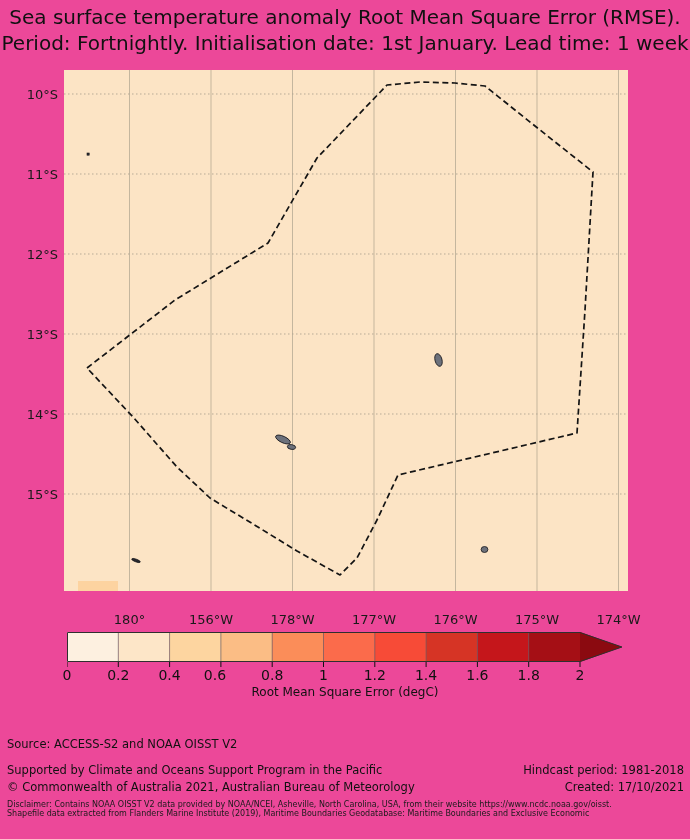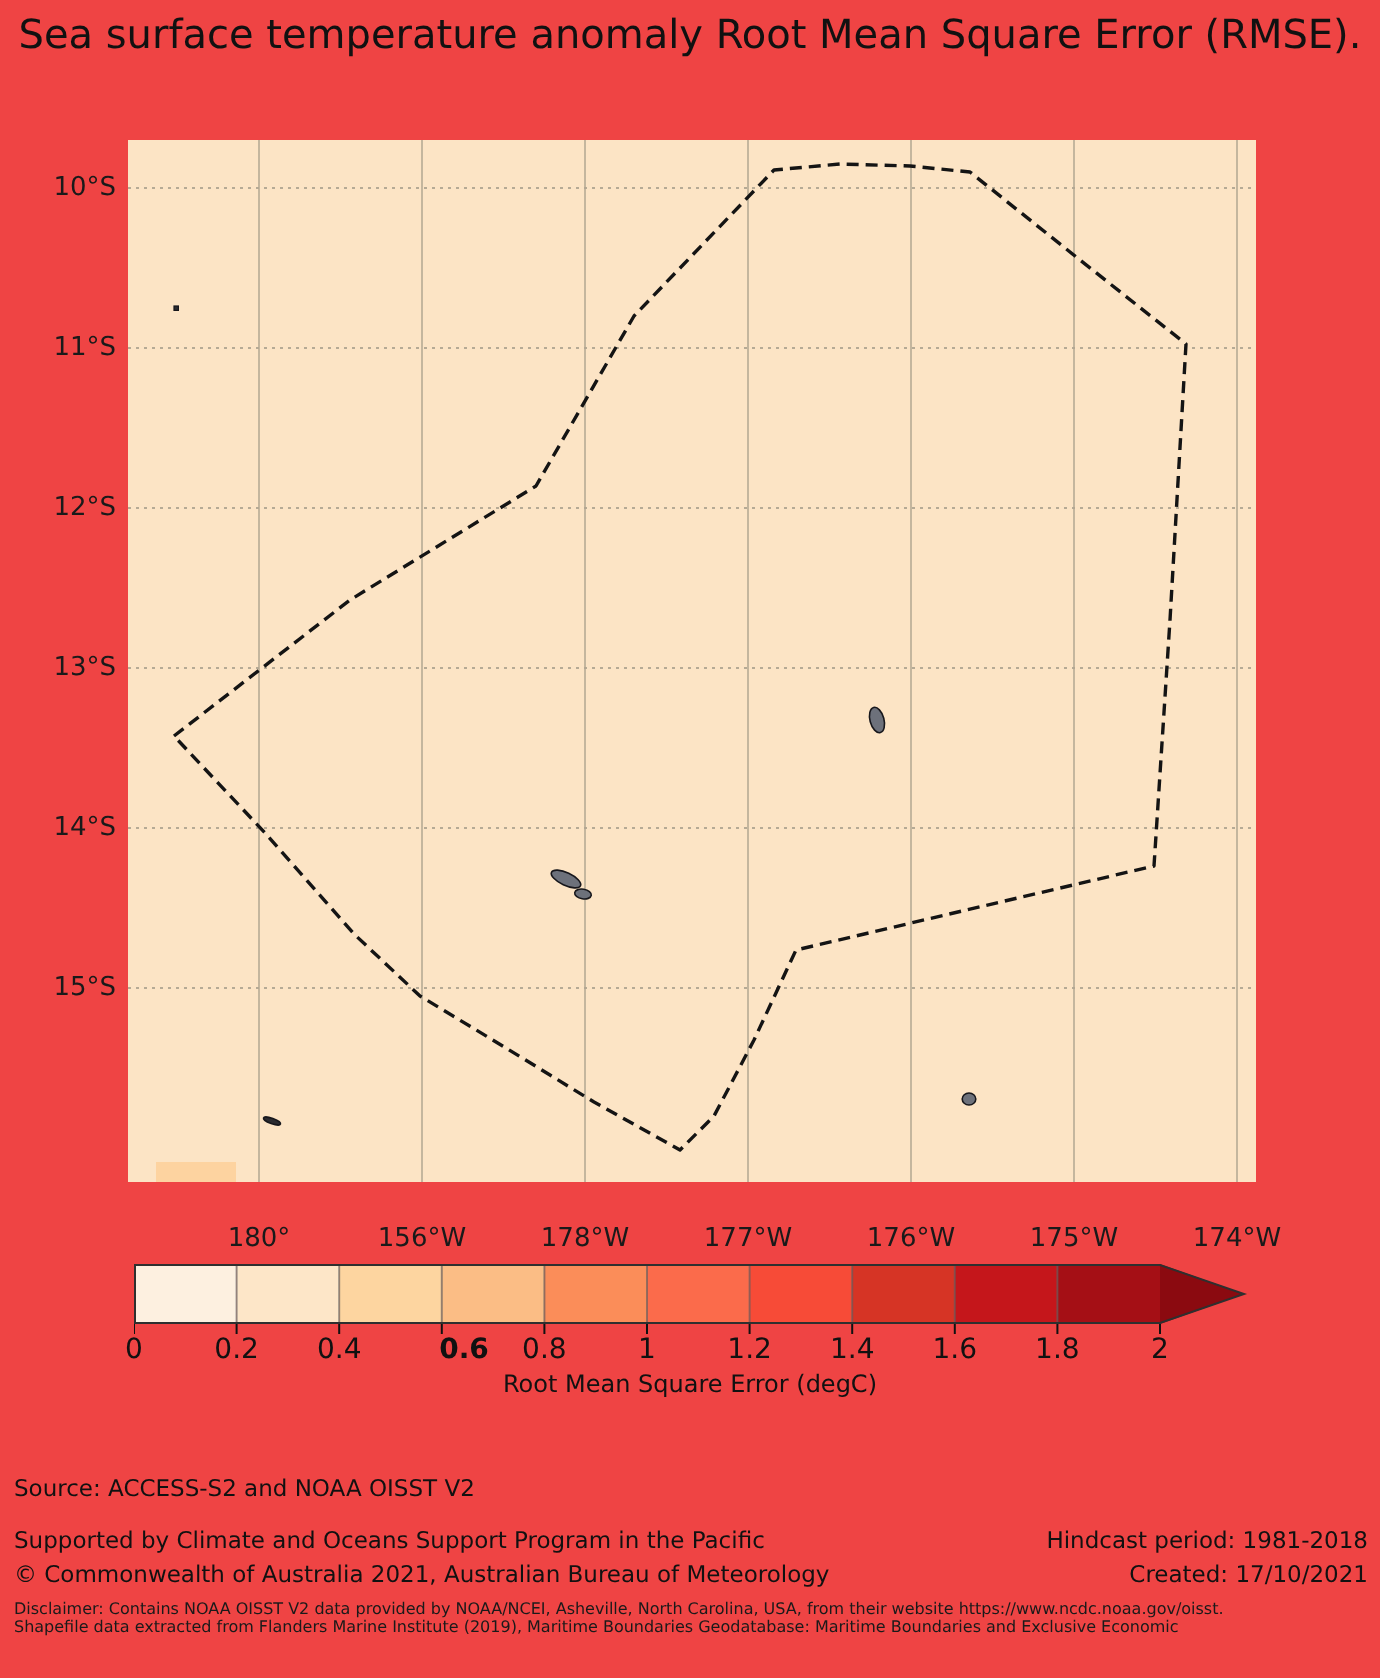--- a/index.html
+++ b/index.html
@@ -1,18 +1,18 @@
 <!DOCTYPE html>
 <html><head>
 <meta charset="utf-8">
 <style>
   html,body{margin:0;padding:0;background:#ffffff;}
   .fig{
     position:relative;width:690px;height:839px;overflow:hidden;
-    background:#ef4444;color:#000;
+    background:#ec4899;color:#000;
     font-family:"DejaVu Sans","Liberation Sans",sans-serif;
   }
   .abs{position:absolute;}
   .title-line{white-space:nowrap;left:50%;transform:translateX(-50%);
     font-size:20px;line-height:24px;color:#111;}
   #title1{top:5px;}
   #title2{top:31px;}
   .map-panel{left:64px;top:70px;width:564px;height:521px;}
   .tick{font-size:13px;color:#1a1a1a;white-space:nowrap;}
   .xtick{top:596px;transform:translateX(-50%);margin-top:16px;}
@@ -24,20 +24,21 @@
   .f-main{font-size:11.5px;line-height:14px;}
   .f-small{font-size:8px;line-height:8.5px;color:#1a1a1a;}
   .right{text-align:right;}
 </style>
 </head>
 <body>
 
 <div class="fig">
 
   <div id="title1" class="abs title-line">Sea surface temperature anomaly Root Mean Square Error (RMSE).</div>
+  <div id="title2" class="abs title-line">Period: Fortnightly. Initialisation date: 1st January. Lead time: 1 week</div>
 
   <div id="map" class="abs map-panel">
     <svg id="map-svg" width="564" height="521">
         <rect x="0" y="0" width="564" height="521" fill="#fce4c5"></rect>
         <rect x="14" y="511" width="40" height="10" fill="#fdd3a0"></rect>
         <line x1="65.5" y1="0" x2="65.5" y2="521" stroke="#bfb29a" stroke-width="1" opacity="0.9"></line>
         <line x1="147" y1="0" x2="147" y2="521" stroke="#bfb29a" stroke-width="1" opacity="0.9"></line>
         <line x1="228.5" y1="0" x2="228.5" y2="521" stroke="#bfb29a" stroke-width="1" opacity="0.9"></line>
         <line x1="310" y1="0" x2="310" y2="521" stroke="#bfb29a" stroke-width="1" opacity="0.9"></line>
         <line x1="391.5" y1="0" x2="391.5" y2="521" stroke="#bfb29a" stroke-width="1" opacity="0.9"></line>
@@ -110,21 +111,21 @@
         <line x1="359.09999999999997" y1="30" x2="359.09999999999997" y2="35" stroke="#111" stroke-width="1"></line>
         <line x1="410.4" y1="30" x2="410.4" y2="35" stroke="#111" stroke-width="1"></line>
         <line x1="461.7" y1="30" x2="461.7" y2="35" stroke="#111" stroke-width="1"></line>
         <line x1="513" y1="30" x2="513" y2="35" stroke="#111" stroke-width="1"></line>
       </svg>
   </div>
   <div id="cbticks">
       <div class="abs tick cbtick" style="left: 67px;">0</div>
       <div class="abs tick cbtick" style="left: 118.3px;">0.2</div>
       <div class="abs tick cbtick" style="left: 169.6px; text-align: center;">0.4</div>
-      <div class="abs tick cbtick" style="left: 232px; font-weight: bold;">0.6</div>
+      <div class="abs tick cbtick" style="left: 215px;">0.6</div>
       <div class="abs tick cbtick" style="left: 272.2px;">0.8</div>
       <div class="abs tick cbtick" style="left: 323.5px;">1</div>
       <div class="abs tick cbtick" style="left: 374.8px;">1.2</div>
       <div class="abs tick cbtick" style="left: 426.1px;">1.4</div>
       <div class="abs tick cbtick" style="left: 477.4px;">1.6</div>
       <div class="abs tick cbtick" style="left: 528.7px;">1.8</div>
       <div class="abs tick cbtick" style="left: 580px;">2</div>
     </div>
   <div class="abs cb-label">Root Mean Square Error (degC)</div>
 

